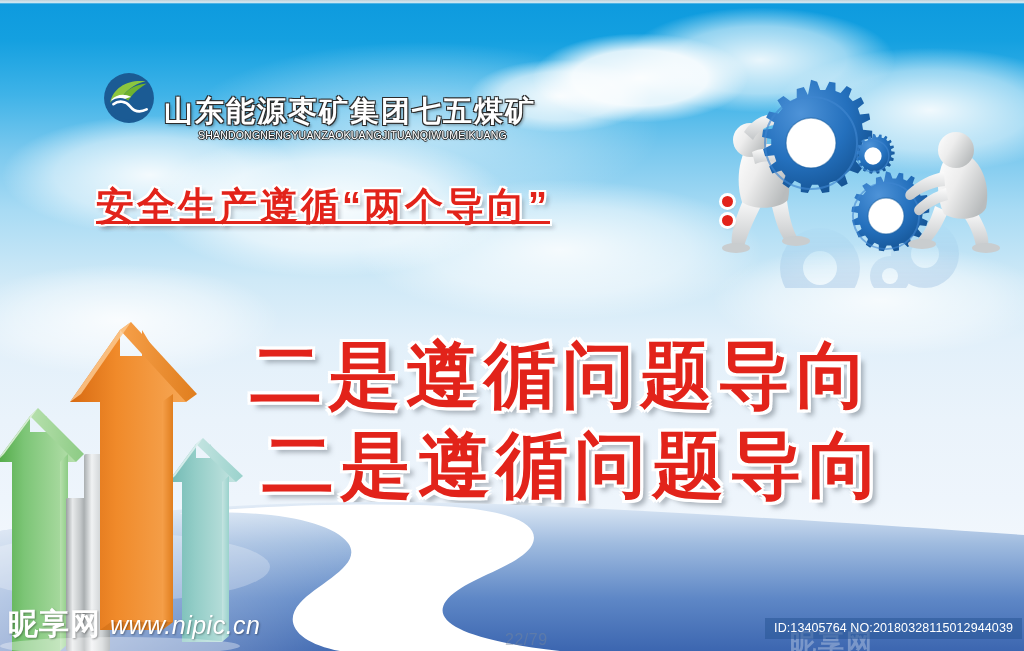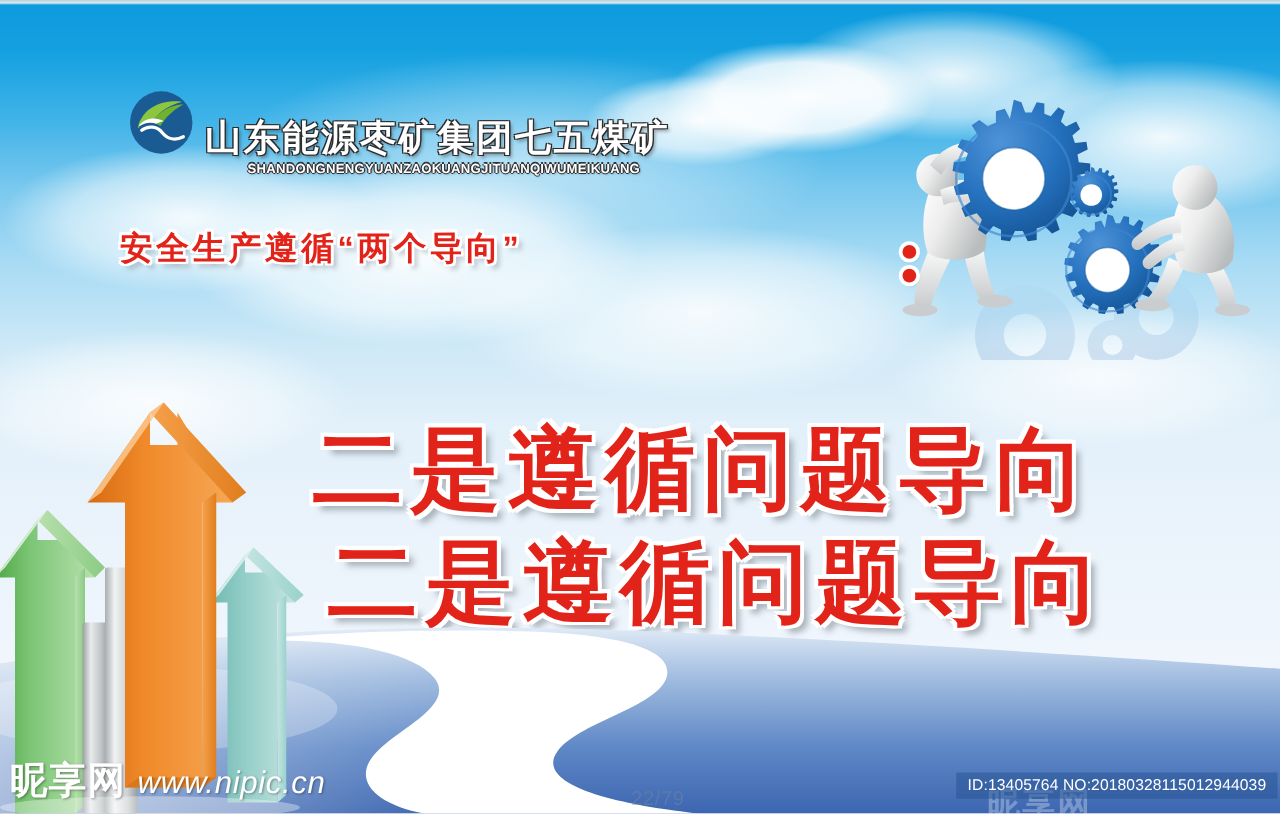--- a/index.html
+++ b/index.html
@@ -83,44 +83,45 @@
     color: #ffffff;
     text-shadow:
       1px 1px 0 #2c2c2c, -1px 1px 0 #2c2c2c, 1px -1px 0 #2c2c2c, -1px -1px 0 #2c2c2c,
       2px 2px 3px rgba(0,0,0,.35);
     white-space: nowrap;
     margin-top: 41px;
   }
   .logo-en {
     margin-top: 4px;
     font-size: 10.5px;
-    font-weight: 700;
+    font-weight: 400;
     letter-spacing: .2px;
     color: #ffffff;
     text-shadow:
       1px 0 0 #333, -1px 0 0 #333, 0 1px 0 #333, 0 -1px 0 #333,
       1px 1px 2px rgba(0,0,0,.4);
     white-space: nowrap;
     padding-left: 34px;
   }
 
   
   .slogan {
     position: absolute;
     left: 96px;
     top: 181px;
-    font-size: 26px;
+    font-size: 38px;
     font-weight: 700;
     letter-spacing: 3px;
     color: #e2231a;
     white-space: nowrap;
     text-shadow:
       2px 0 0 #fff, -2px 0 0 #fff, 0 2px 0 #fff, 0 -2px 0 #fff,
       2px 2px 0 #fff, -2px 2px 0 #fff, 2px -2px 0 #fff, -2px -2px 0 #fff,
       4px 4px 4px rgba(90,100,110,.45);
+    text-decoration: underline;
   }
 
   
   .colon-dots {
     position: absolute;
     left: 722px;
     top: 196px;
     display: flex;
     flex-direction: column;
     gap: 8px;

